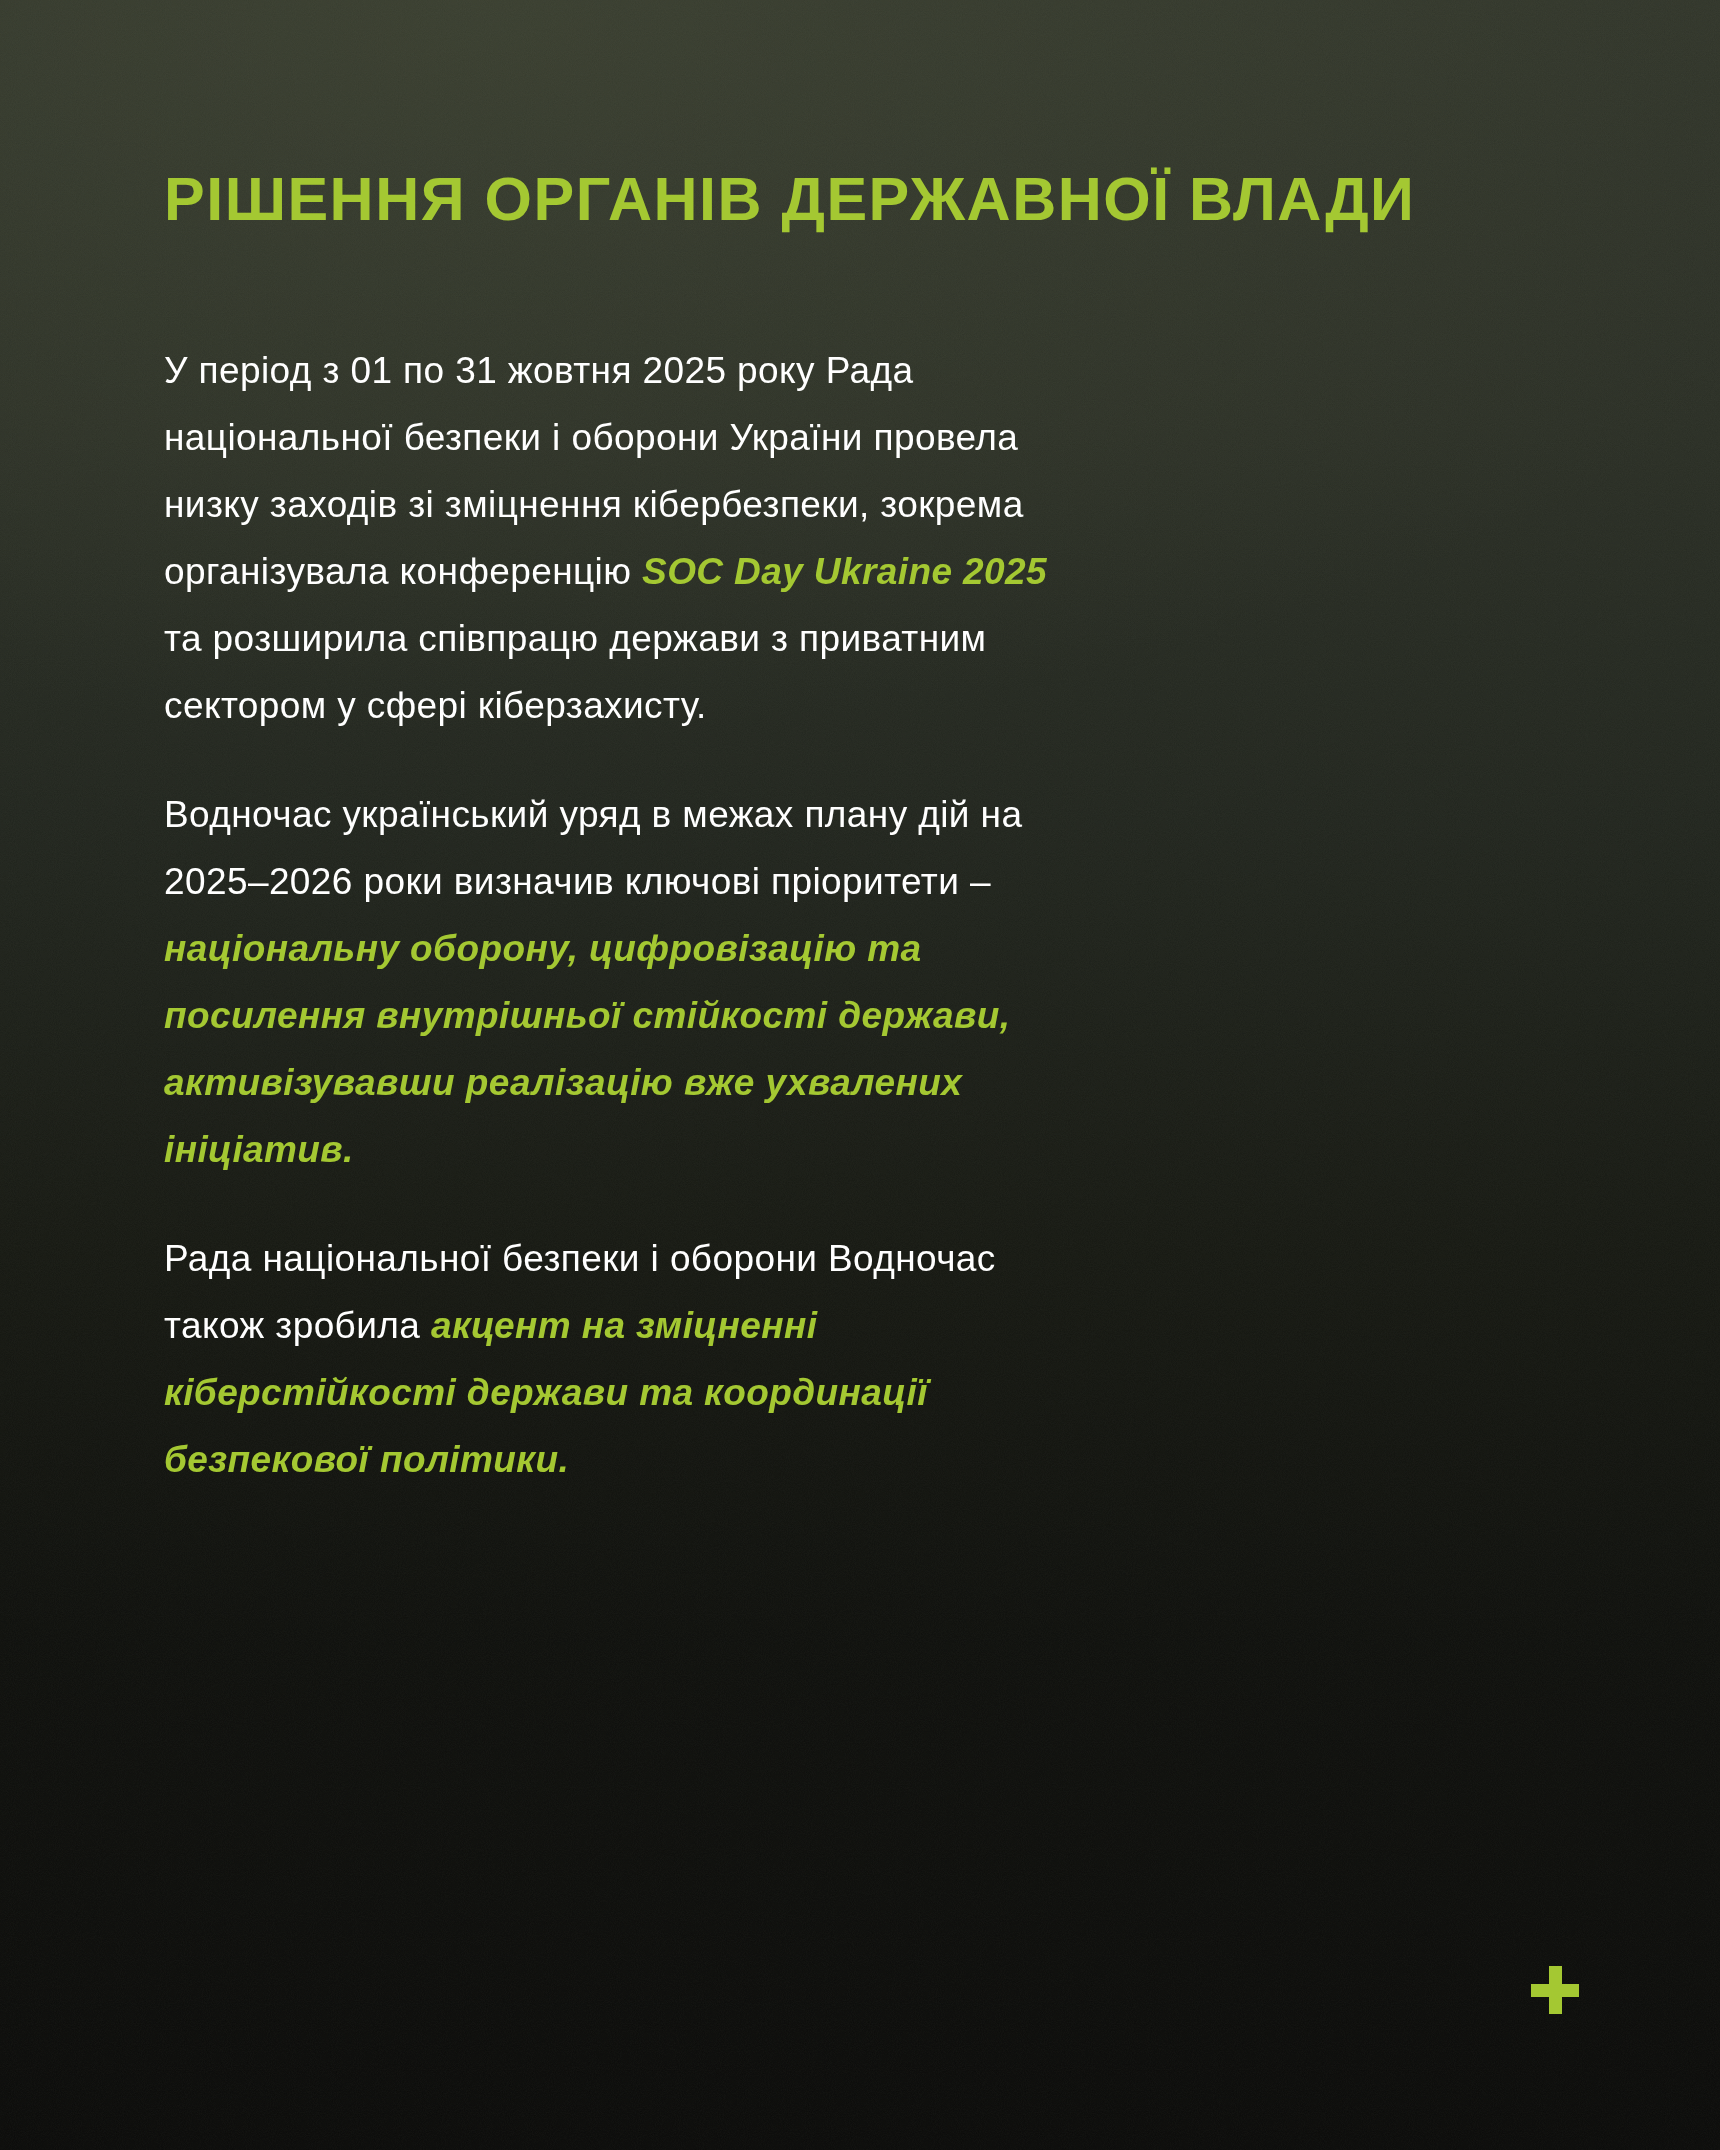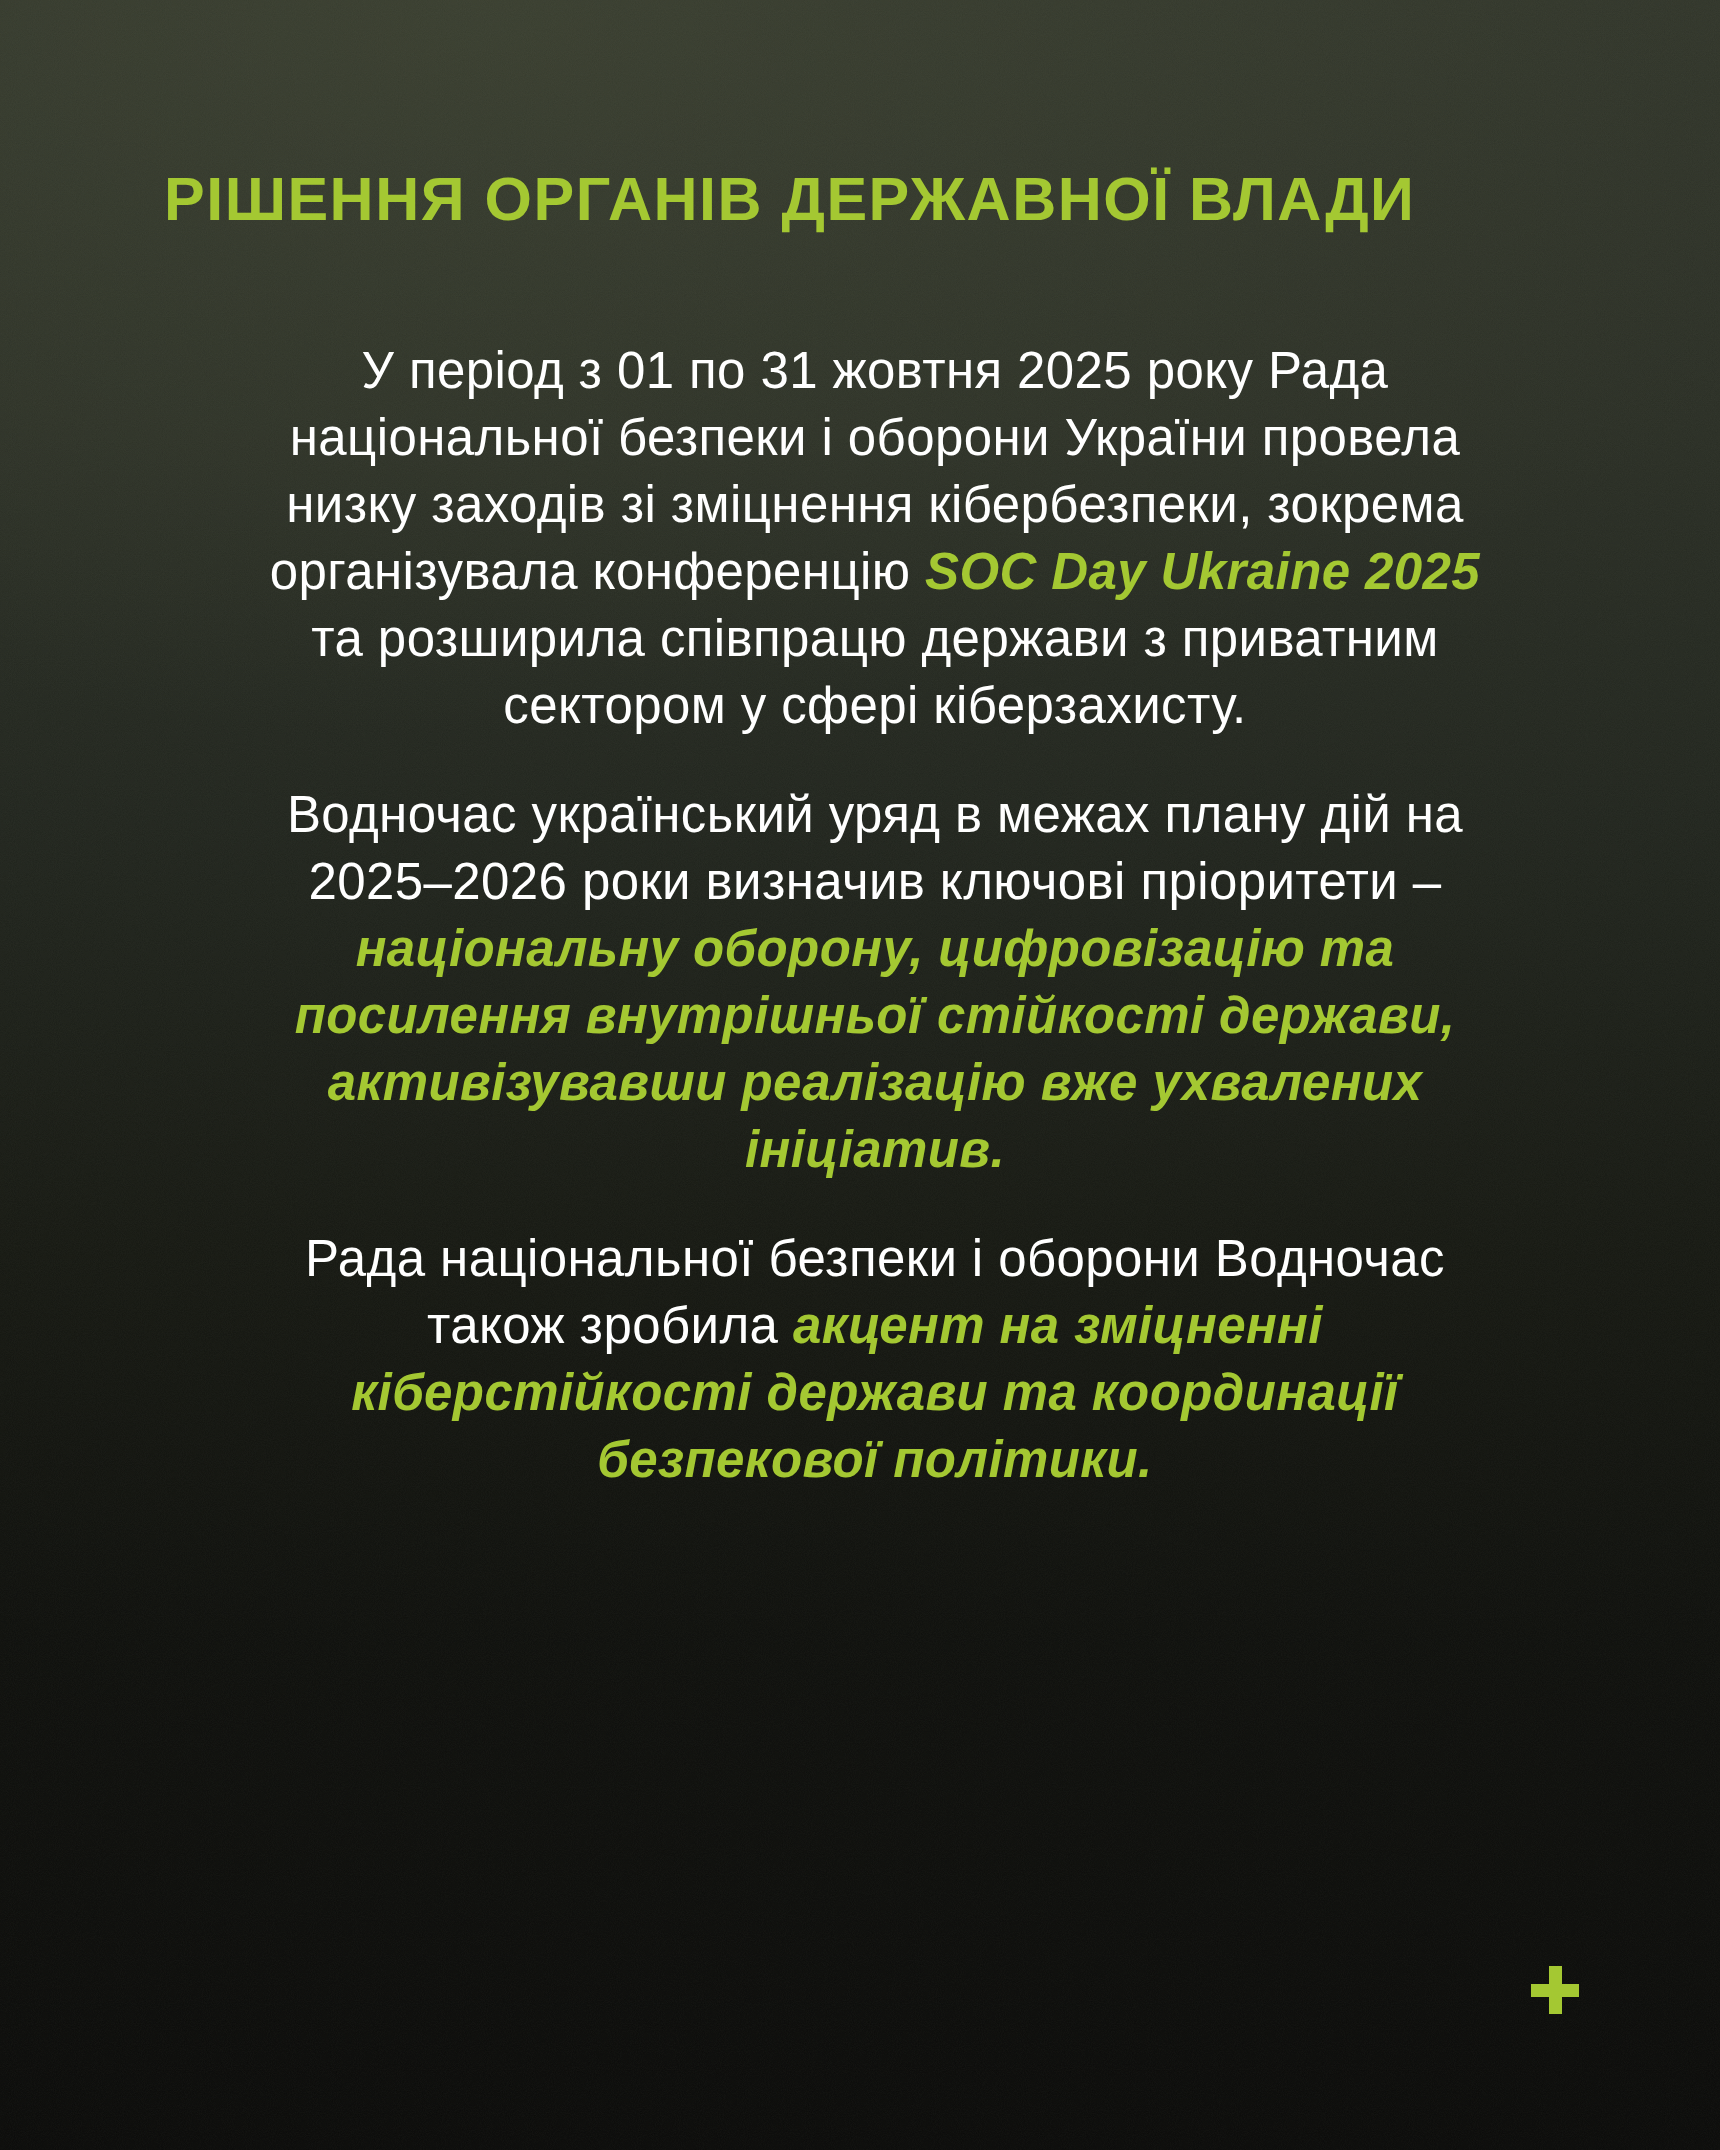--- a/index.html
+++ b/index.html
@@ -40,26 +40,25 @@
     font-size:61px;
     line-height:78px;
     font-weight:800;
     letter-spacing:1.5px;
     text-transform:uppercase;
   }
   h1.title .h-line{display:block;}
   .para{
     margin:0 0 42px 0;
     color:var(--text);
-    font-size:51px;
+    font-size:37px;
     line-height:67px;
     font-weight:400;
     letter-spacing:0.4px;
     white-space:pre-wrap;
-    text-align:center;
   }
   .para .hl{
     color:var(--accent);
     font-weight:700;
     font-style:italic;
   }
   .plus{
     position:absolute;
     left:1531px;top:1966px;
     width:48px;height:48px;

